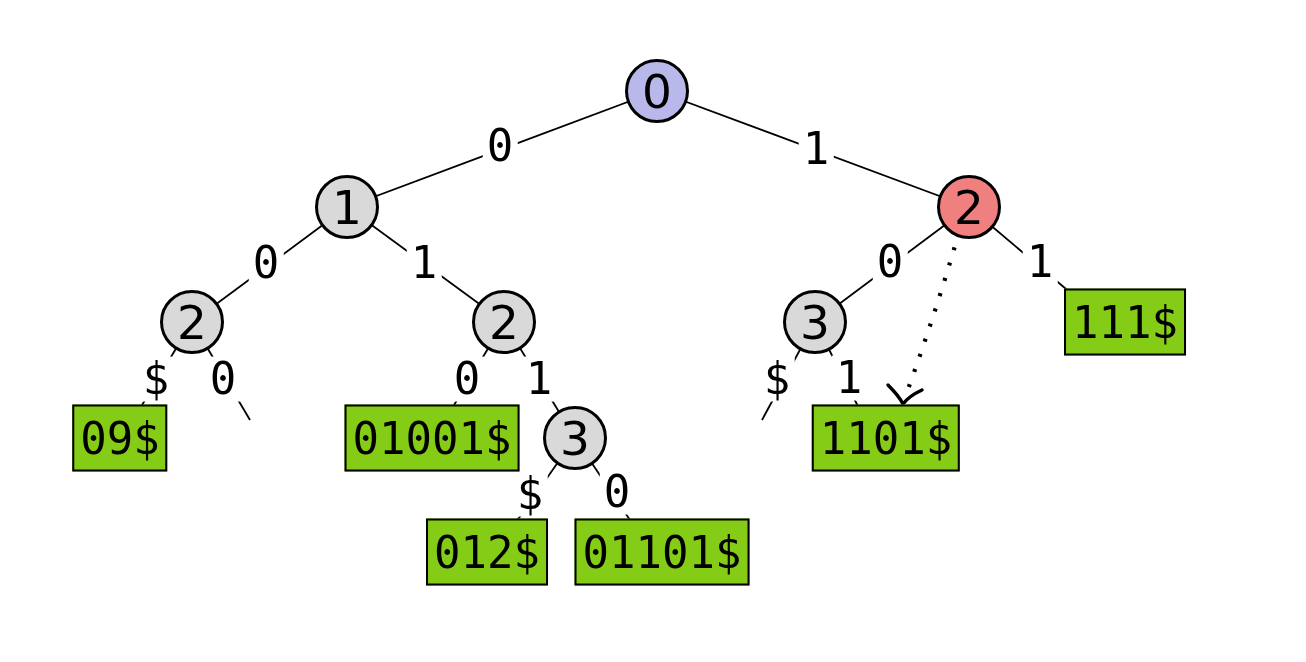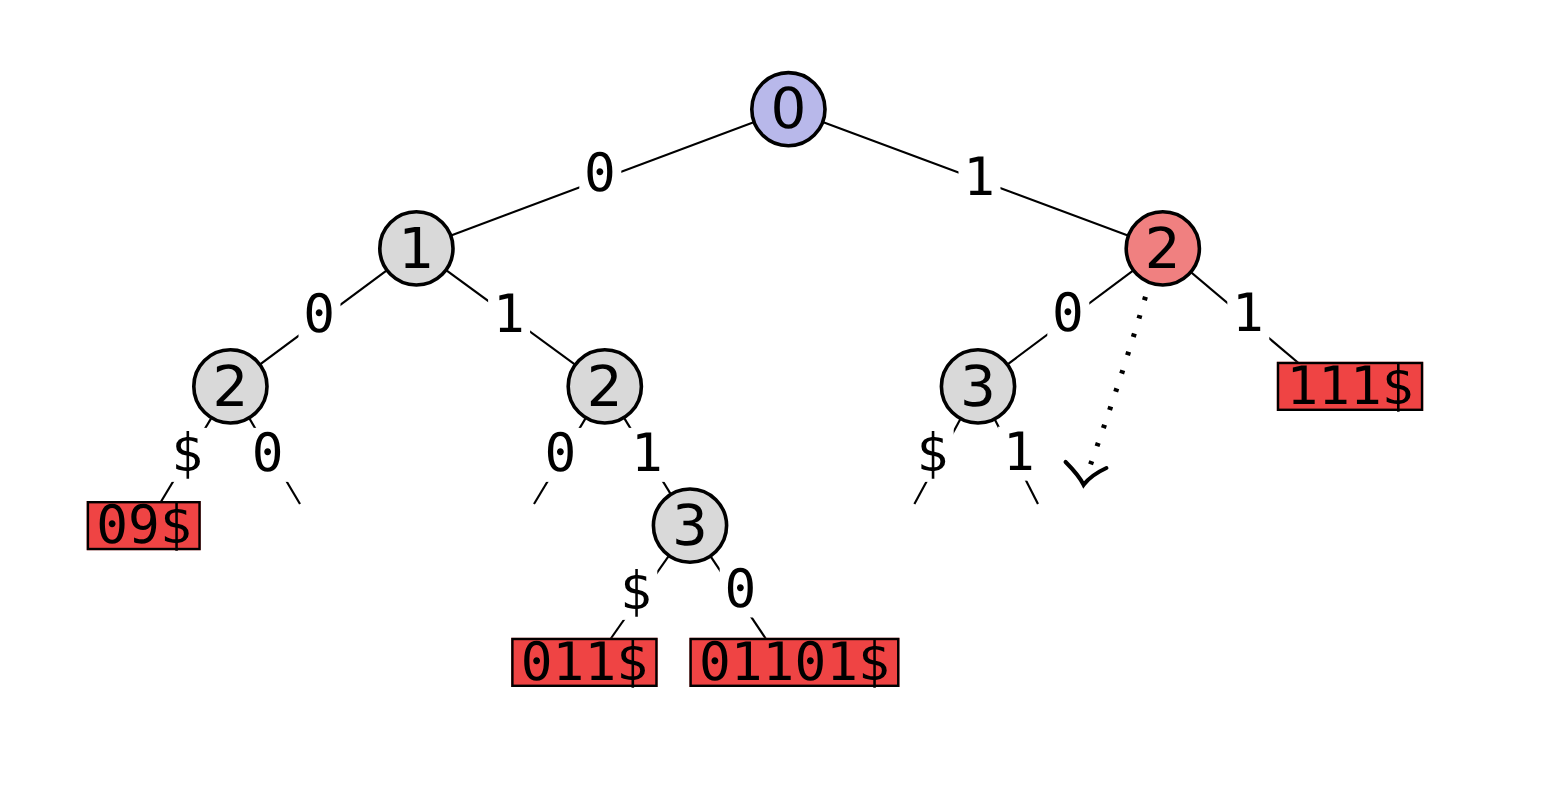--- a/index.html
+++ b/index.html
@@ -12,21 +12,21 @@
   .cnode{
     position:absolute;width:58px;height:58px;border:3px solid #000;border-radius:50%;
     display:flex;align-items:center;justify-content:center;
     font-family:"DejaVu Sans", sans-serif;font-size:47px;color:#000;
     transform:translate(-50%,-50%);box-sizing:content-box;line-height:1;
   }
   .fill-blue{background:#b8b8ea;}
   .fill-gray{background:#d9d9d9;}
   .fill-red{background:#f08080;}
   .leaf{
-    position:absolute;height:41px;border:2px solid #000;background:#ef4444;
+    position:absolute;height:67px;border:2px solid #000;background:#84cc16;
     display:flex;align-items:center;justify-content:center;padding:0 6px;
     font-family:"DejaVu Sans Mono", monospace;font-size:44px;color:#000;
     transform:translate(-50%,-50%);box-sizing:border-box;white-space:nowrap;line-height:1;
   }
   .elabel{
     position:absolute;background:#ffffff;padding:0 4px;
     font-family:"DejaVu Sans Mono", monospace;font-size:44px;color:#000;
     transform:translate(-50%,-50%);line-height:1.02;white-space:nowrap;
   }
 </style>
@@ -73,17 +73,19 @@
 
   <div class="cnode fill-blue" style="left:657px;top:91px">0</div>
   <div class="cnode fill-gray" style="left:347px;top:207px">1</div>
   <div class="cnode fill-gray" style="left:192px;top:322px">2</div>
   <div class="cnode fill-gray" style="left:504px;top:322px">2</div>
   <div class="cnode fill-gray" style="left:575px;top:438px">3</div>
   <div class="cnode fill-red" style="left:969px;top:207px">2</div>
   <div class="cnode fill-gray" style="left:815px;top:322px">3</div>
 
   <div class="leaf" style="left:120px;top:438px">09$</div>
-  <div class="leaf" style="left:487px;top:552px">011$</div>
+  <div class="leaf" style="left:432px;top:438px">01001$</div>
+  <div class="leaf" style="left:487px;top:552px">012$</div>
   <div class="leaf" style="left:662px;top:552px">01101$</div>
+  <div class="leaf" style="left:886px;top:438px">1101$</div>
   <div class="leaf" style="left:1125px;top:322px">111$</div>
 
 </div>
 
 </body></html>

